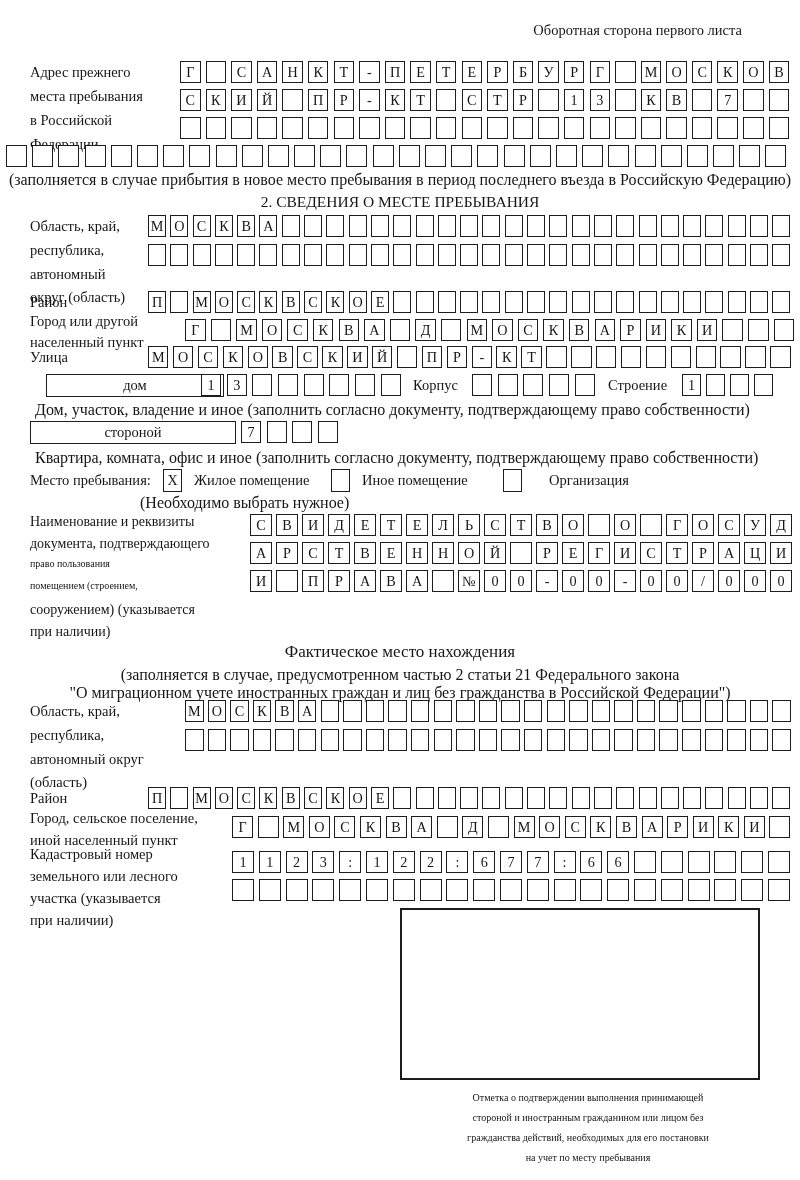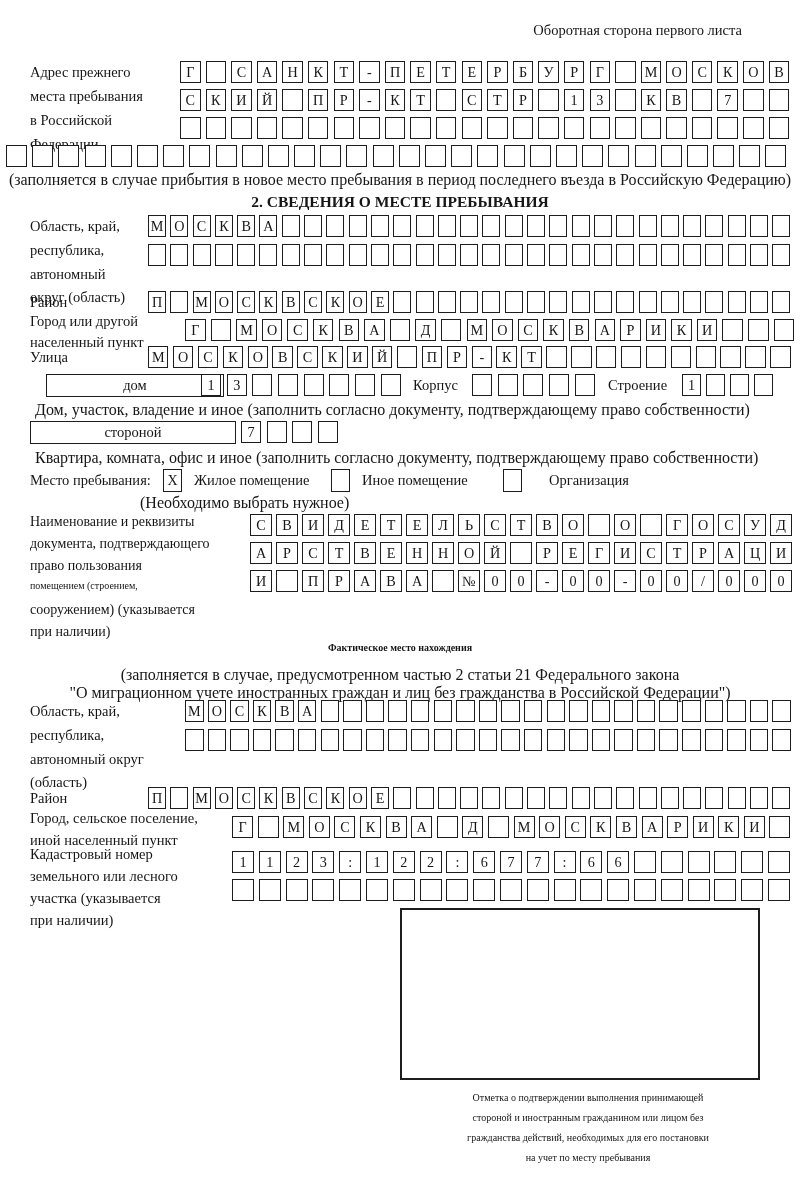--- a/index.html
+++ b/index.html
@@ -2,21 +2,21 @@
 <html><head>
 <meta charset="utf-8">
 <style>
   *{margin:0;padding:0;box-sizing:border-box}
   html,body{background:#fff}
   #page{position:relative;width:800px;height:1180px;background:#fff;color:#161616;
         font-family:"Liberation Serif","DejaVu Serif",serif;overflow:hidden}
   .lbl{position:absolute;font-size:14.5px;white-space:nowrap}
   .cap{position:absolute;font-size:16px;white-space:nowrap}
   .center{left:0;width:800px;text-align:center}
-  .bold{font-weight:bold}
+  .bold{font-weight:normal}
   .cells{position:absolute;display:flex}
   .cells .cell{flex:0 0 auto;width:var(--w,20px);height:var(--h,22px);
     border:1.7px solid #1d1d1d;display:flex;align-items:center;justify-content:center;
     font-size:14.2px;line-height:1;background:#fff}
   .r24{--w:20.5px;gap:5.1px}
   .r30{--w:21px;gap:5.2px}
   .r29{--w:18px;gap:4.3px}
   .r27{--w:18.5px;gap:4.1px}
   .r26{--w:20.4px;gap:4.5px}
   .r22{--w:21px;gap:4.6px}
@@ -357,21 +357,21 @@
   <div class="checkbox" style="left:163px;top:469px">X</div>
   <div class="lbl" style="left:194px;top:472px">Жилое помещение</div>
   <div class="checkbox" style="left:331px;top:469px"></div>
   <div class="lbl" style="left:362px;top:472px">Иное помещение</div>
   <div class="checkbox" style="left:503px;top:469px"></div>
   <div class="lbl" style="left:549px;top:472px">Организация</div>
   <div class="cap" style="left:140px;top:494px;width:390px;text-align:left;white-space:normal">(Необходимо выбрать нужное)</div>
 
   <div class="lbl" style="left:30px;top:514px;font-size:14px">Наименование и реквизиты</div>
   <div class="lbl" style="left:30px;top:536px;font-size:14px">документа, подтверждающего</div>
-  <div class="lbl" style="left:30px;top:558px;font-size:14px">право пользования</div>
+  <div class="lbl" style="left:30px;top:558px;font-size:10px">право пользования</div>
   <div class="lbl" style="left:30px;top:580px;font-size:10px">помещением (строением,</div>
   <div class="lbl" style="left:30px;top:602px;font-size:14px">сооружением) (указывается</div>
   <div class="lbl" style="left:30px;top:624px;font-size:14px">при наличии)</div>
   <div class="cells r21d" style="left:250px;top:514px">
       <div class="cell">С</div>
       <div class="cell">В</div>
       <div class="cell">И</div>
       <div class="cell">Д</div>
       <div class="cell">Е</div>
       <div class="cell">Т</div>
@@ -431,21 +431,21 @@
       <div class="cell">0</div>
       <div class="cell">-</div>
       <div class="cell">0</div>
       <div class="cell">0</div>
       <div class="cell">/</div>
       <div class="cell">0</div>
       <div class="cell">0</div>
       <div class="cell">0</div>
     </div>
 
-  <div class="lbl bold center" style="position:absolute;top:642px;font-size:10px">Фактическое место нахождения</div>
+  <div class="lbl bold center" style="position:absolute;top:642px;font-size:17px">Фактическое место нахождения</div>
   <div class="cap center" style="top:666px">(заполняется в случае, предусмотренном частью 2 статьи 21 Федерального закона</div>
   <div class="cap center" style="top:684px">"О миграционном учете иностранных граждан и лиц без гражданства в Российской Федерации")</div>
 
   <div class="lbl" style="left:30px;top:703px">Область, край,</div>
   <div class="lbl" style="left:30px;top:727px">республика,</div>
   <div class="lbl" style="left:30px;top:751px">автономный округ</div>
   <div class="lbl" style="left:30px;top:774px">(область)</div>
   <div class="cells r27" style="left:185px;top:700px">
       <div class="cell">М</div>
       <div class="cell">О</div>

